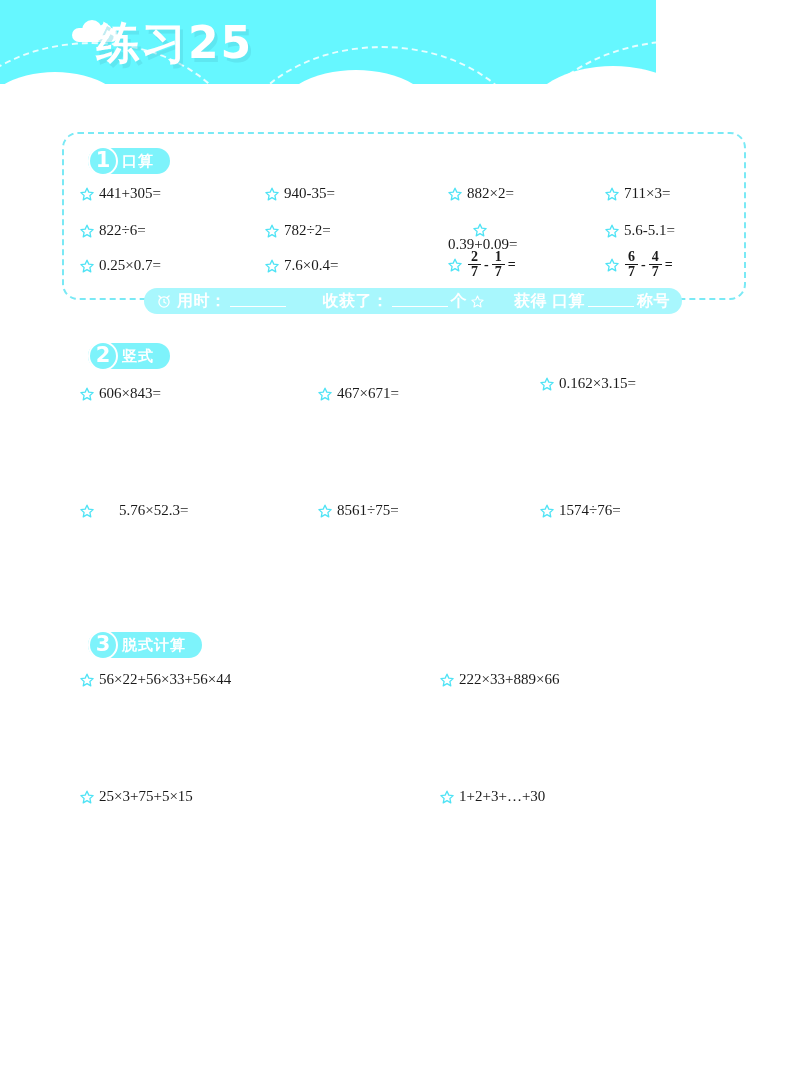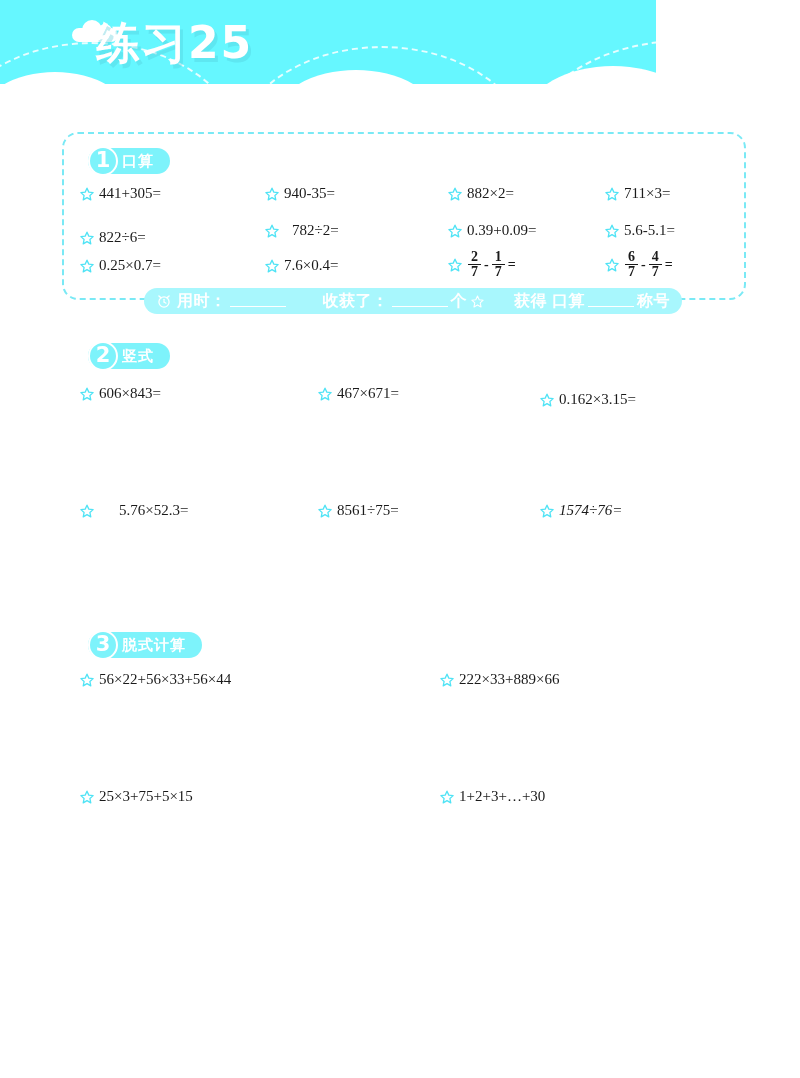--- a/index.html
+++ b/index.html
@@ -285,33 +285,33 @@
     </svg>
   <span class="prob-text">882×2=</span>
 </div>
 <div class="prob" style="left:605px; top:186px;">
   <svg class="star" viewBox="0 0 24 24">
       <polygon points="12,2 15.1,8.8 22.5,9.6 17,14.6 18.5,22 12,18.3 5.5,22 7,14.6 1.5,9.6 8.9,8.8" fill="none" stroke="#4fe3f5" stroke-width="2.2" stroke-linejoin="round"></polygon>
     </svg>
   <span class="prob-text">711×3=</span>
 </div>
 
-<div class="prob" style="left:80px; top:223px;margin-top:7px;">
+<div class="prob" style="left:80px; top:223px;">
   <svg class="star" viewBox="0 0 24 24">
       <polygon points="12,2 15.1,8.8 22.5,9.6 17,14.6 18.5,22 12,18.3 5.5,22 7,14.6 1.5,9.6 8.9,8.8" fill="none" stroke="#4fe3f5" stroke-width="2.2" stroke-linejoin="round"></polygon>
     </svg>
   <span class="prob-text">822÷6=</span>
 </div>
-<div class="prob" style="left:265px; top:223px;gap:8px;">
+<div class="prob" style="left:265px; top:223px;">
   <svg class="star" viewBox="0 0 24 24">
       <polygon points="12,2 15.1,8.8 22.5,9.6 17,14.6 18.5,22 12,18.3 5.5,22 7,14.6 1.5,9.6 8.9,8.8" fill="none" stroke="#4fe3f5" stroke-width="2.2" stroke-linejoin="round"></polygon>
     </svg>
   <span class="prob-text">782÷2=</span>
 </div>
-<div class="prob" style="left:448px; top:223px;">
+<div class="prob" style="left:448px; top:223px;flex-direction:column;">
   <svg class="star" viewBox="0 0 24 24">
       <polygon points="12,2 15.1,8.8 22.5,9.6 17,14.6 18.5,22 12,18.3 5.5,22 7,14.6 1.5,9.6 8.9,8.8" fill="none" stroke="#4fe3f5" stroke-width="2.2" stroke-linejoin="round"></polygon>
     </svg>
   <span class="prob-text">0.39+0.09=</span>
 </div>
 <div class="prob" style="left:605px; top:223px;">
   <svg class="star" viewBox="0 0 24 24">
       <polygon points="12,2 15.1,8.8 22.5,9.6 17,14.6 18.5,22 12,18.3 5.5,22 7,14.6 1.5,9.6 8.9,8.8" fill="none" stroke="#4fe3f5" stroke-width="2.2" stroke-linejoin="round"></polygon>
     </svg>
   <span class="prob-text">5.6-5.1=</span>
@@ -408,40 +408,40 @@
       <polygon points="12,2 15.1,8.8 22.5,9.6 17,14.6 18.5,22 12,18.3 5.5,22 7,14.6 1.5,9.6 8.9,8.8" fill="none" stroke="#4fe3f5" stroke-width="2.2" stroke-linejoin="round"></polygon>
     </svg>
   <span class="prob-text">606×843=</span>
 </div>
 <div class="prob" style="left:318px; top:386px;">
   <svg class="star" viewBox="0 0 24 24">
       <polygon points="12,2 15.1,8.8 22.5,9.6 17,14.6 18.5,22 12,18.3 5.5,22 7,14.6 1.5,9.6 8.9,8.8" fill="none" stroke="#4fe3f5" stroke-width="2.2" stroke-linejoin="round"></polygon>
     </svg>
   <span class="prob-text">467×671=</span>
 </div>
-<div class="prob" style="left:540px; top:392px;">
+<div class="prob" style="left:540px; top:376px;">
   <svg class="star" viewBox="0 0 24 24">
       <polygon points="12,2 15.1,8.8 22.5,9.6 17,14.6 18.5,22 12,18.3 5.5,22 7,14.6 1.5,9.6 8.9,8.8" fill="none" stroke="#4fe3f5" stroke-width="2.2" stroke-linejoin="round"></polygon>
     </svg>
   <span class="prob-text">0.162×3.15=</span>
 </div>
 
 <div class="prob" style="left:80px; top:503px;gap:20px;">
   <svg class="star" viewBox="0 0 24 24">
       <polygon points="12,2 15.1,8.8 22.5,9.6 17,14.6 18.5,22 12,18.3 5.5,22 7,14.6 1.5,9.6 8.9,8.8" fill="none" stroke="#4fe3f5" stroke-width="2.2" stroke-linejoin="round"></polygon>
     </svg>
   <span class="prob-text">5.76×52.3=</span>
 </div>
 <div class="prob" style="left:318px; top:503px;">
   <svg class="star" viewBox="0 0 24 24">
       <polygon points="12,2 15.1,8.8 22.5,9.6 17,14.6 18.5,22 12,18.3 5.5,22 7,14.6 1.5,9.6 8.9,8.8" fill="none" stroke="#4fe3f5" stroke-width="2.2" stroke-linejoin="round"></polygon>
     </svg>
   <span class="prob-text">8561÷75=</span>
 </div>
-<div class="prob" style="left:540px; top:503px;font-style:italic;">
+<div class="prob" style="left:540px; top:503px;">
   <svg class="star" viewBox="0 0 24 24">
       <polygon points="12,2 15.1,8.8 22.5,9.6 17,14.6 18.5,22 12,18.3 5.5,22 7,14.6 1.5,9.6 8.9,8.8" fill="none" stroke="#4fe3f5" stroke-width="2.2" stroke-linejoin="round"></polygon>
     </svg>
   <span class="prob-text">1574÷76=</span>
 </div>
 
 <div class="badge" style="left:88px; top:632px;">
   <div class="badge-pill">
     <span class="badge-label">脱式计算</span>
   </div>

